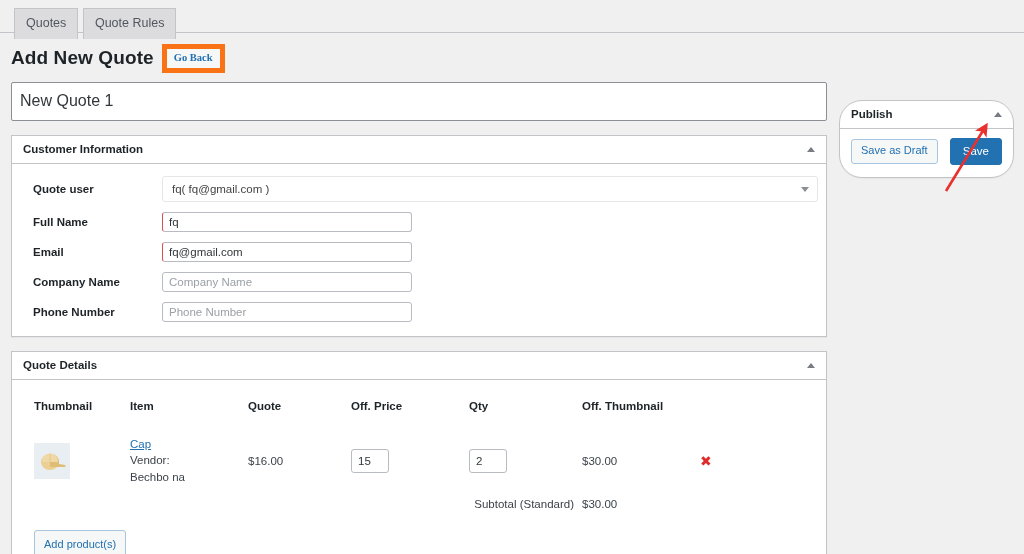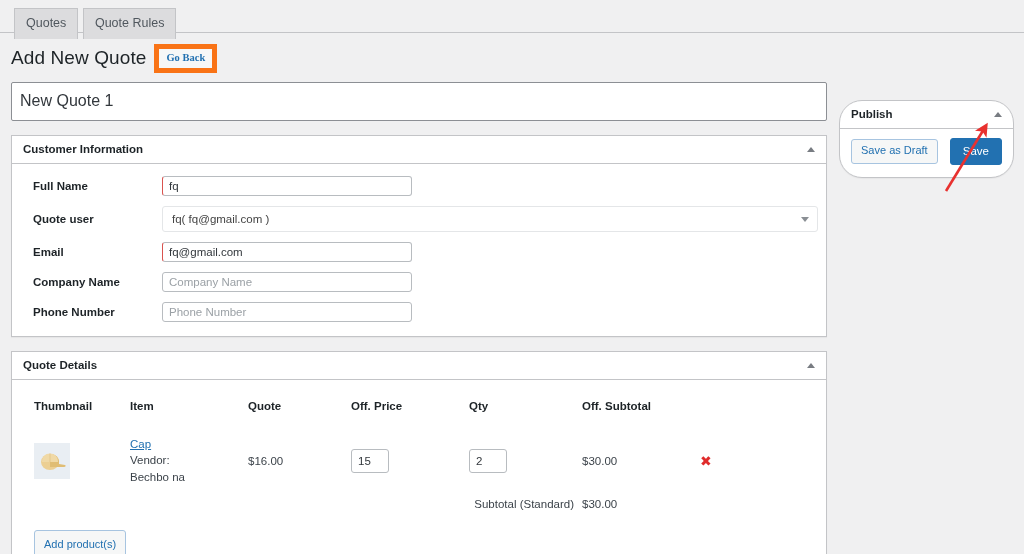--- a/index.html
+++ b/index.html
@@ -39,21 +39,21 @@
 
   
   .title-row{
     padding:11px 0 0 11px;
     display:flex;
     align-items:center;
     gap:8px;
   }
   .page-title{
     font-size:19px;
-    font-weight:400;
+    font-weight:700;
     color:#1d2327;
     line-height:1.3;
     margin:0;
     letter-spacing:.1px;
   }
   .go-back-btn{
     display:inline-block;
     padding:1px 7px 2px;
     font-size:10.5px;
     font-weight:bold;
@@ -330,33 +330,33 @@
     
     <div class="postbox">
       <div class="postbox-header">
         <span class="postbox-title">Customer Information</span>
         <span class="toggle-ind"></span>
       </div>
       <div class="postbox-body">
         <div class="form-rows">
 
           <div class="frow">
-            <div class="flabel">Full Name</div>
-            <div class="fctrl">
-              <input class="txt-input invalid" type="text" value="fq" style="">
-            </div>
-          </div>
-
-          <div class="frow">
             <div class="flabel">Quote user</div>
             <div class="fctrl">
               <div class="select2">
                 <span>fq( fq@gmail.com )</span>
                 <span class="caret"></span>
               </div>
+            </div>
+          </div>
+
+          <div class="frow">
+            <div class="flabel">Full Name</div>
+            <div class="fctrl">
+              <input class="txt-input invalid" type="text" value="fq" style="">
             </div>
           </div>
 
           <div class="frow">
             <div class="flabel">Email</div>
             <div class="fctrl">
               <input class="txt-input invalid" type="text" value="fq@gmail.com" style="">
             </div>
           </div>
 
@@ -386,21 +386,21 @@
       </div>
       <div class="postbox-body">
         <table class="qtable">
           <thead>
             <tr>
               <th class="c-thumb">Thumbnail</th>
               <th class="c-item">Item</th>
               <th class="c-cost">Quote</th>
               <th class="c-price">Off. Price</th>
               <th class="c-qty">Qty</th>
-              <th class="c-sub">Off. Subtotal</th>
+              <th class="c-sub">Off. Thumbnail</th>
               <th class="c-del"></th>
             </tr>
           </thead>
           <tbody>
             <tr>
               <td class="c-thumb">
                 <div class="thumb">
                   <svg width="30" height="22" viewBox="0 0 30 22">
                     <ellipse cx="13" cy="12" rx="9" ry="8" fill="#eccf93"></ellipse>
                     <path d="M13 4 C19 4 22 8 22 12 L22 14 L28 15 C29 15.3 29 17 27 17 L13 17 Z" fill="#e0bd74"></path>

